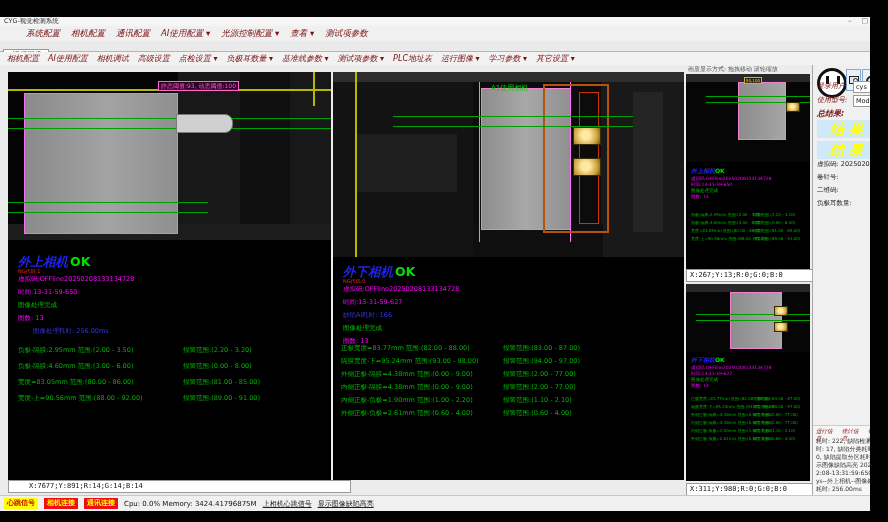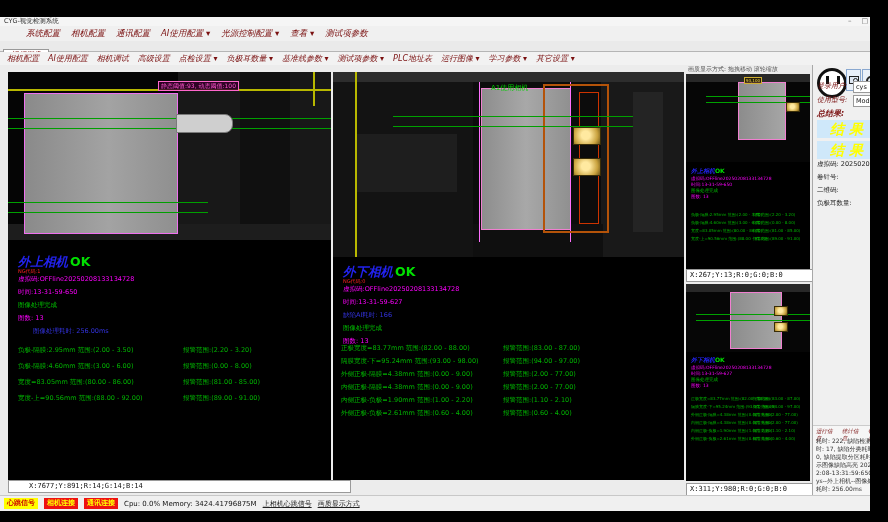--- a/index.html
+++ b/index.html
@@ -393,16 +393,16 @@
       </div>
     </div>
   </div>
 
   <div class="statusbar">
     <span class="badge yellow">心跳信号</span>
     <span class="badge red">相机连接</span>
     <span class="badge red">通讯连接</span>
     <span class="sb-cpu">Cpu: 0.0% Memory: 3424.41796875M</span>
     <span class="sb-cam">上相机心跳信号</span>
-    <span class="sb-cam">画质显示方式</span>
+    <span class="sb-cam">显示图像缺陷高亮</span>
   </div>
 
 </div>
 
 </body></html>

